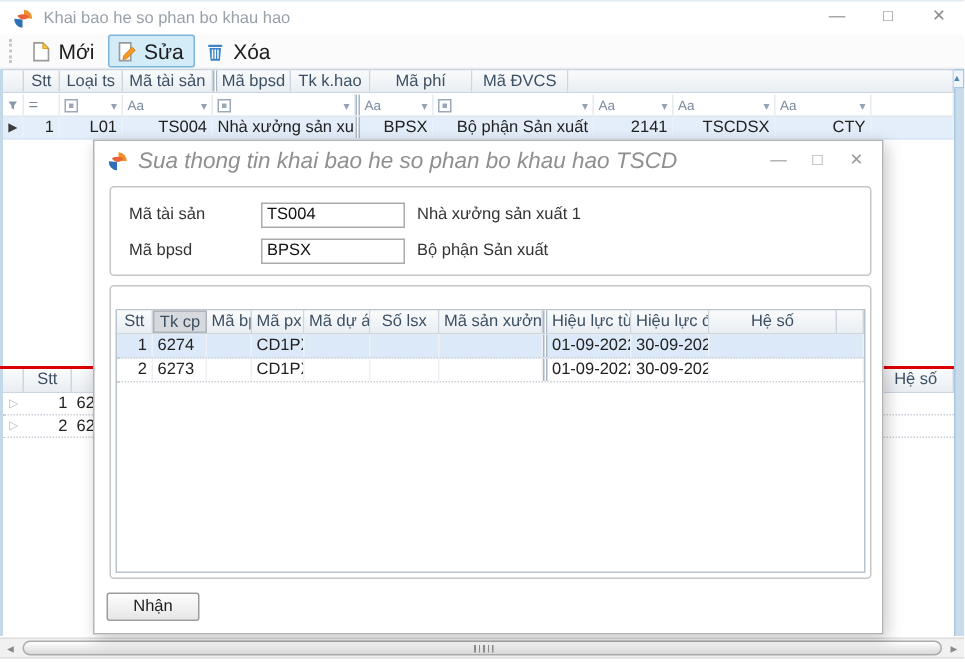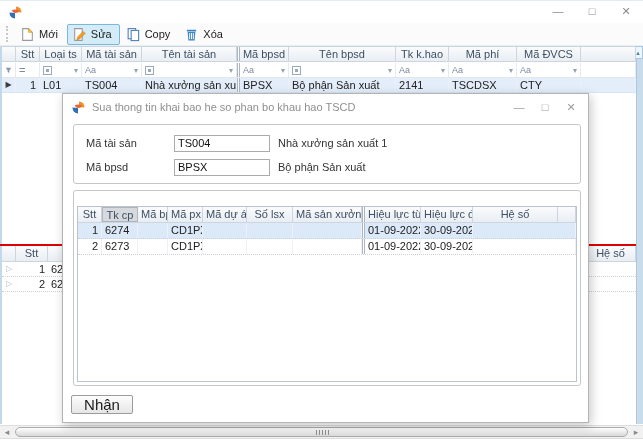--- a/index.html
+++ b/index.html
@@ -14,21 +14,21 @@
   .app-ico { width:13px; height:13px; margin-left:9px; flex:0 0 auto; }
   .title-text { margin-left:7px; color:#98a1ab; font-size:11px; white-space:nowrap; }
   .win-controls { margin-left:auto; display:flex; height:100%; }
   .win-btn { width:34px; height:22px; line-height:20px; text-align:center; color:#8b8b8b;
              font-size:11px; cursor:default; }
 
   .toolbar { position:absolute; left:0; top:22px; width:643px; height:23px; background:#fbfbfb;
              display:flex; align-items:center; padding-left:4px; border-bottom:1px solid #eceff2; }
   .grip { width:4px; height:16px; border-left:2px dotted #c9c9c9; margin:0 5px 0 2px; }
   .tb-btn { display:flex; align-items:center; gap:4px; padding:2px 7px 2px 4px; margin-right:1px;
-            border:1px solid transparent; border-radius:2px; font-size:11px; color:#1c1c1c; cursor:default; }
+            border:1px solid transparent; border-radius:2px; font-size:14px; color:#1c1c1c; cursor:default; }
   .tb-btn.selected { background:#d4ebf8; border-color:#79b7db; }
   .tb-ic { width:15px; height:15px; display:block; }
 
   
   .left-strip  { position:absolute; left:0; top:45px; width:2px; height:378px; background:#c3d9ea; }
   .right-strip { position:absolute; left:636px; top:45px; width:7px; height:378px; background:#c9dcec;
                  border-left:1px solid #a9c7de; }
   .corner-ico { position:absolute; left:633px; top:45px; width:10px; height:13px; background:#eef5fb;
                 border:1px solid #a9c7de; font-size:7px; line-height:11px; text-align:center; color:#4d88b5; }
 
@@ -39,21 +39,21 @@
   .hcell { background:linear-gradient(#fafbfc,#e9eef3); border-right:1px solid #cdd6e0;
            color:#3d4f63; text-align:center; line-height:15px; overflow:hidden; white-space:nowrap; }
   .filter-row { top:62px; height:15px; border-bottom:1px solid #e2e7ed; }
   .fcell { border-right:1px solid #e6ebf1; display:flex; align-items:center; padding:0 3px;
            color:#7c8ba0; overflow:hidden; }
   .fcell .arrow { margin-left:auto; font-size:8px; color:#93a3b5; }
   .aa-glyph { font-size:9px; color:#7c8ba0; }
   .box-glyph { width:9px; height:9px; border:1px solid #9aa8b8; background:#fff; position:relative; flex:0 0 auto; }
   .box-glyph::after { content:""; position:absolute; left:2px; top:2px; width:3px; height:3px; background:#9aa8b8; }
   .data-row { top:77px; height:15px; background:#e3eefa; border-bottom:1px solid #d7e5f4; }
-  .dcell { padding:0 3px; line-height:14px; overflow:hidden; white-space:nowrap; border-right:1px solid #eaf1f9; }
+  .dcell { padding:0 3px; line-height:14px; overflow:hidden; white-space:nowrap; border-right:1px solid #eaf1f9;text-align:right; }
   .marker { font-size:8px; color:#3c3c3c; text-align:center; line-height:14px; }
 
   .c-ind { width:14px; flex:0 0 auto; }
   .c0 { width:24px; flex:0 0 auto; } .c1 { width:42px; flex:0 0 auto; }
   .c2 { width:60px; flex:0 0 auto; } .c3 { width:95px; flex:0 0 auto; }
   .c4 { width:49px; flex:0 0 auto; } .c5 { width:107px; flex:0 0 auto; }
   .c6 { width:53px; flex:0 0 auto; } .c7 { width:68px; flex:0 0 auto; }
   .c8 { width:64px; flex:0 0 auto; } .c-fill { flex:1 1 auto; }
   .dblsep { width:3px; flex:0 0 auto; border-left:1px solid #aab6c3; border-right:1px solid #aab6c3; background:#fff; }
   .num { text-align:right; }
@@ -76,21 +76,21 @@
   .sb-left { left:0; } .sb-right { right:0; }
   .sb-thumb { position:absolute; left:15px; top:1px; width:613px; height:10px; border-radius:5px;
               background:linear-gradient(#fefefe,#d9d9d9); border:1px solid #ababab; }
   .sb-grip { position:absolute; left:50%; top:2px; width:13px; height:5px; margin-left:-6px;
              background:repeating-linear-gradient(90deg,#8f8f8f 0 1px,transparent 1px 3px); }
 
   
   .dialog { position:absolute; left:62px; top:92px; width:527px; height:330px; background:#fff;
             border:1px solid #b4b4b4; box-shadow:2px 3px 10px rgba(0,0,0,.22); }
   .dlg-titlebar { position:absolute; left:0; top:0; width:100%; height:26px; display:flex; align-items:center; }
-  .dlg-title { margin-left:7px; color:#8f8f8f; font-size:11px; white-space:nowrap; }
+  .dlg-title { margin-left:7px; color:#8f8f8f; font-size:15px; white-space:nowrap;font-style:italic; }
   .dlg-controls { margin-left:auto; display:flex; margin-right:4px; }
   .dlg-btn { width:26px; height:22px; line-height:22px; text-align:center; color:#9b9b9b; font-size:11px; }
   .groupbox { position:absolute; left:10px; width:508px; border:1px solid #c6c6c6; border-radius:3px; background:#fff; }
   .gb1 { top:30px; height:60px; }
   .gb2 { top:96px; height:196px; }
   .f-row { position:absolute; left:0; width:100%; height:18px; display:flex; align-items:center; }
   .f-label { position:absolute; left:12px; color:#333; }
   .f-input { position:absolute; left:100px; width:96px; height:17px; border:1px solid #ababab;
              background:#fff; font-family:"Liberation Sans",sans-serif; font-size:11px; color:#111;
              padding:0 3px; }
@@ -106,34 +106,35 @@
   .ig-head .igc { background:linear-gradient(#fafbfc,#e9eef3); border-right:1px solid #cdd6e0;
                   color:#3d4f63; text-align:center; }
   .ig-head .pressed { background:#d6dade; border:1px solid #aeb4ba; }
   .d0{width:24px;flex:0 0 auto;} .d1{width:36px;flex:0 0 auto;} .d2{width:30px;flex:0 0 auto;}
   .d3{width:35px;flex:0 0 auto;} .d4{width:44px;flex:0 0 auto;} .d5{width:46px;flex:0 0 auto;}
   .d6{width:69px;flex:0 0 auto;} .d7{width:56px;flex:0 0 auto;} .d8{width:52px;flex:0 0 auto;}
   .d9{width:85px;flex:0 0 auto;} .d-fill{flex:1 1 auto;}
 
   .dlg-buttons { position:absolute; left:8px; top:301px; display:flex; gap:8px; }
   .push-btn { width:62px; height:19px; border:1px solid #9c9c9c; border-radius:2px;
-              background:linear-gradient(#fdfdfd,#e6e6e6); font-size:15px; color:#1c1c1c;
+              background:linear-gradient(#fdfdfd,#e6e6e6); font-size:11px; color:#1c1c1c;
               text-align:center; line-height:17px; }
 </style>
 </head>
 <body>
 
 <div class="screen">
 
   <div class="titlebar">
     <svg class="app-ico" viewBox="0 0 13 13">
       <path d="M7 0.5 A5.8 5.8 0 0 1 12.5 6.5 L7 6 Z" fill="#f0902a"></path>
       <path d="M6 12.5 A5.8 5.8 0 0 1 0.5 6.5 L6 7 Z" fill="#2f6fb5"></path>
       <path d="M2.5 4.5 Q6.5 2.5 10.5 4.8 Q6.5 9.5 2.5 4.5Z" fill="#e8623a"></path>
     </svg>
+    <span class="title-text">Khai bao he so phan bo khau hao</span>
     <div class="win-controls">
       <span class="win-btn">—</span>
       <span class="win-btn">□</span>
       <span class="win-btn">✕</span>
     </div>
   </div>
 
   <div class="toolbar">
     <span class="grip"></span>
 
@@ -146,27 +147,20 @@
     </div>
 
     <div class="tb-btn selected">
       <svg class="tb-ic" viewBox="0 0 14 14">
         <path d="M2.5 1.5h7v11h-7z" fill="#fff" stroke="#9a9a9a"></path>
         <path d="M5.2 9.3l5.2-5.2 1.9 1.9-5.2 5.2-2.5.6z" fill="#f59a23" stroke="#c9761a" stroke-width=".5"></path>
       </svg>
       <span>Sửa</span>
     </div>
 
-    <div class="tb-btn">
-      <svg class="tb-ic" viewBox="0 0 14 14">
-        <rect x="2" y="1.5" width="7" height="9.5" fill="#fff" stroke="#4a7fb5"></rect>
-        <rect x="4.8" y="3.2" width="7" height="9.5" fill="#fff" stroke="#4a7fb5"></rect>
-      </svg>
-      <span>Copy</span>
-    </div>
 
 
     <div class="tb-btn">
       <svg class="tb-ic" viewBox="0 0 14 14">
         <rect x="2.6" y="2.6" width="8.8" height="1.5" rx=".5" fill="#3e85c6"></rect>
         <path d="M3.4 4.6h7.2l-.7 8h-5.8z" fill="#3e85c6"></path>
         <path d="M5.3 5.6v5.8M7 5.6v5.8M8.7 5.6v5.8" stroke="#fff" stroke-width=".9"></path>
       </svg>
       <span>Xóa</span>
     </div>
@@ -175,24 +169,22 @@
 
   <div class="left-strip"></div>
   <div class="right-strip"></div>
   <div class="corner-ico">▴</div>
 
   <div class="grid-head">
     <div class="hcell c-ind"></div>
     <div class="hcell c0">Stt</div>
     <div class="hcell c1">Loại ts</div>
     <div class="hcell c2">Mã tài sản</div>
-    <div class="hcell c3">Tên tài sản</div>
     <div class="dblsep"></div>
     <div class="hcell c4">Mã bpsd</div>
-    <div class="hcell c5">Tên bpsd</div>
     <div class="hcell c6">Tk k.hao</div>
     <div class="hcell c7">Mã phí</div>
     <div class="hcell c8">Mã ĐVCS</div>
     <div class="hcell c-fill"></div>
   </div>
 
   <div class="filter-row">
     <div class="fcell c-ind">
       <svg width="9" height="9" viewBox="0 0 10 10">
         <path d="M1 1h8L6.2 5v3.6L3.8 7.2V5z" fill="#8a97a8"></path>

